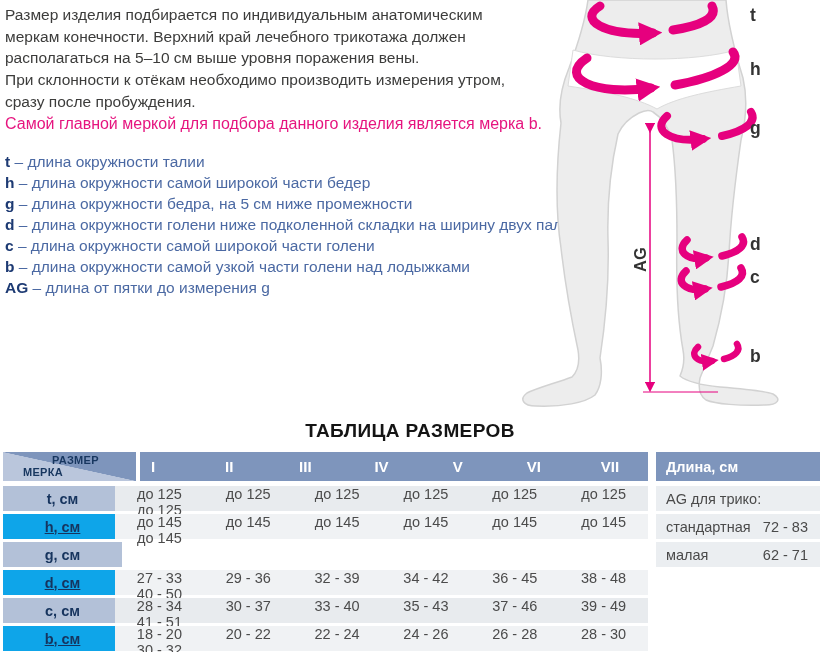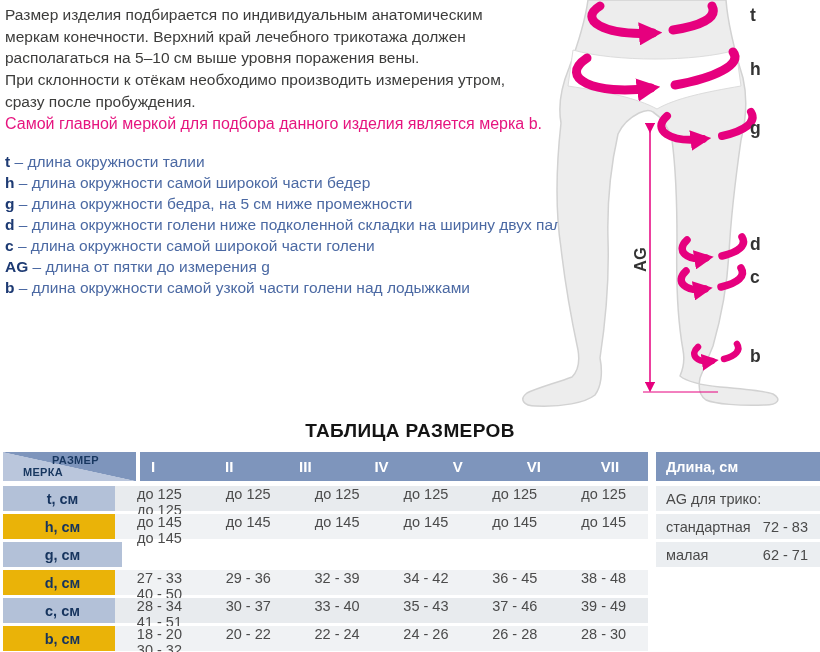--- a/index.html
+++ b/index.html
@@ -27,21 +27,21 @@
   .hcell{text-align:center;color:#ffffff;font-weight:bold;font-size:15px;}
   .corner{position:absolute;left:0;top:0;bottom:0;width:133px;z-index:2;
     background:linear-gradient(to bottom left,#7e95bc 49.6%,#bac6dc 50.4%);
     border-right:4px solid #ffffff;}
   .c-top{position:absolute;top:2px;left:49px;font-size:11px;font-weight:bold;color:#17365f;letter-spacing:0.3px;}
   .c-bot{position:absolute;bottom:3px;left:7px;font-size:11px;font-weight:bold;color:#17365f;letter-spacing:0.3px;padding-left:13px;}
   .trow{position:relative;height:25px;margin-bottom:3px;}
   .tlabel{position:absolute;left:0;top:0;bottom:0;width:119px;display:flex;align-items:center;justify-content:center;
     font-size:14.5px;font-weight:bold;color:#16345e;}
   .trow.odd  .tlabel{background:#b3c1d8;}
-  .trow.even .tlabel{background:#eab308;}
+  .trow.even .tlabel{background:#0ea5e9;text-decoration:underline;}
   .tdata{position:absolute;left:112px;right:0;top:0;bottom:0;display:grid;grid-template-columns:repeat(6,1fr);align-items:center;}
   .trow.odd  .tdata{background:#e8ebee;}
   .trow.even .tdata{background:#f0f2f4;}
   .tcell{text-align:center;font-size:14.5px;color:#4b4b4b;}
   
   .lenpanel{position:absolute;left:656px;top:452px;width:164px;}
   .lp-head{height:29px;background:#7e95bc;color:#ffffff;font-weight:bold;font-size:14.5px;display:flex;align-items:center;padding-left:10px;box-sizing:border-box;margin-bottom:5px;}
   .lp-row{height:25px;background:#ebeef1;display:flex;align-items:center;justify-content:space-between;
     padding:0 12px 0 10px;box-sizing:border-box;margin-bottom:3px;font-size:14.5px;color:#4a4a4a;}
   .lp-val{color:#4a4a4a;}
@@ -54,22 +54,22 @@
   <p class="p-intro p1">Размер изделия подбирается по индивидуальным анатомическим меркам конечности. Верхний край лечебного трикотажа должен располагаться на 5–10 см выше уровня поражения вены.</p>
   <p class="p-intro p2">При склонности к отёкам необходимо производить измерения утром, сразу после пробуждения.</p>
   <p class="p-highlight">Самой главной меркой для подбора данного изделия является мерка b.</p>
 
   <div class="mlist" id="mlist">
       <div class="mitem"><b>t</b><span> – длина окружности талии</span></div>
       <div class="mitem"><b>h</b><span> – длина окружности самой широкой части бедер</span></div>
       <div class="mitem"><b>g</b><span> – длина окружности бедра, на 5 см ниже промежности</span></div>
       <div class="mitem"><b>d</b><span> – длина окружности голени ниже подколенной складки на ширину двух пальцев</span></div>
       <div class="mitem"><b>c</b><span> – длина окружности самой широкой части голени</span></div>
+      <div class="mitem"><b>b</b><span> – длина окружности самой узкой части голени над лодыжками</span></div>
       <div class="mitem"><b>AG</b><span> – длина от пятки до измерения g</span></div>
-      <div class="mitem"><b>b</b><span> – длина окружности самой узкой части голени над лодыжками</span></div>
     </div>
 
   <svg class="diagram" id="diagram" viewBox="0 0 290 415">
     <defs>
       <marker id="ah" viewBox="0 0 10 10" refX="6" refY="5" markerWidth="2.6" markerHeight="2.6" orient="auto">
         <path d="M0,0 L10,5 L0,10 z" fill="#e6007e"></path>
       </marker>
       <marker id="ah2" viewBox="0 0 10 10" refX="6" refY="5" markerWidth="7" markerHeight="7" orient="auto">
         <path d="M0,0 L10,5 L0,10 z" fill="#e6007e"></path>
       </marker>

